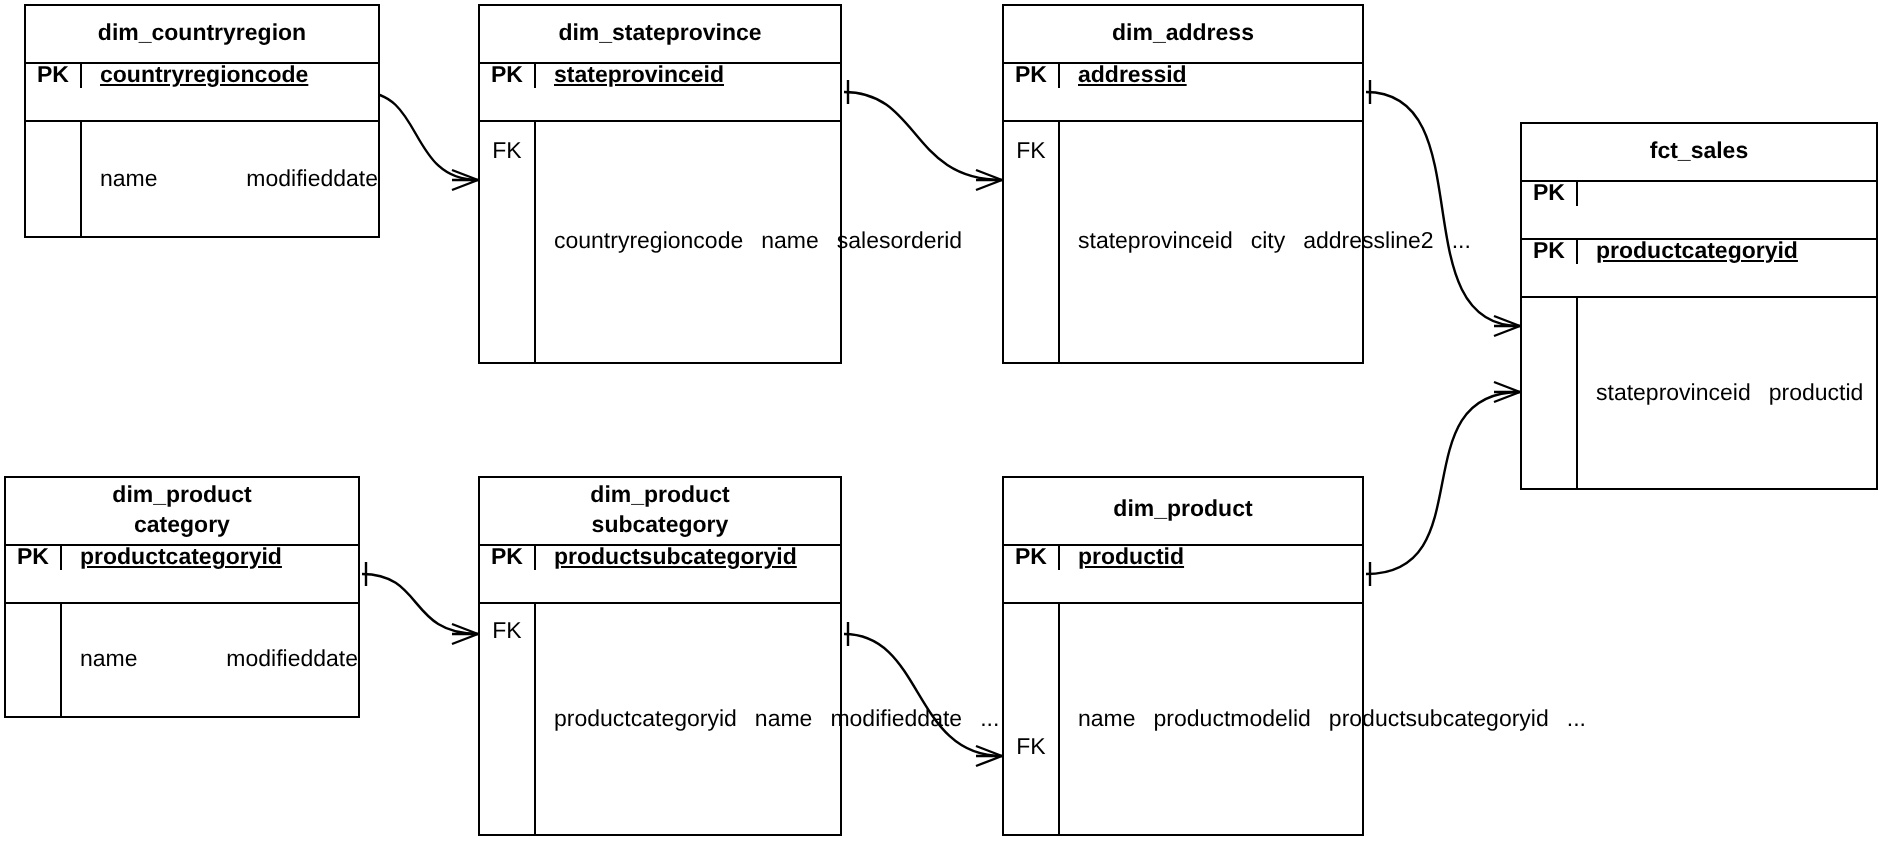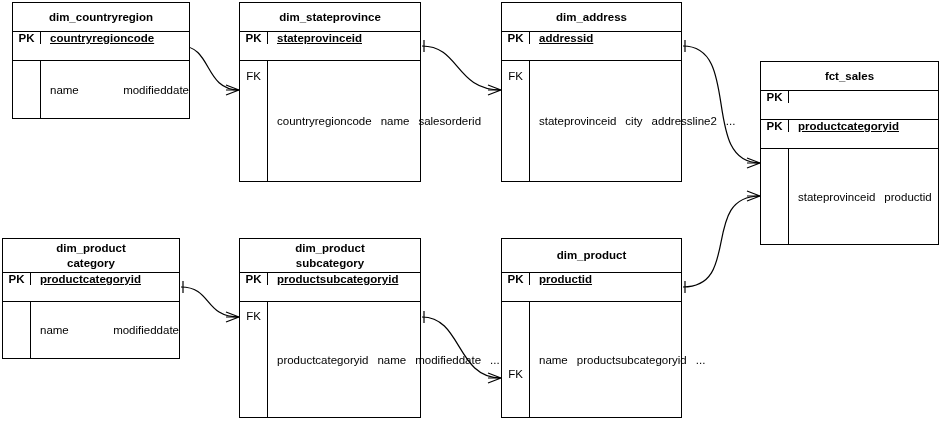--- a/index.html
+++ b/index.html
@@ -278,18 +278,19 @@
       </div>
       <div class="attrgroup">
         <div class="keycol">
           <div class="keyslot" style="flex: 1 1 25%;"></div>
           <div class="keyslot" style="flex: 1 1 25%;"></div>
           <div class="keyslot" style="flex: 1 1 25%;">FK</div>
           <div class="keyslot" style="flex: 1 1 25%;"></div>
         </div>
         <div class="namecol">
           <div class="nameslot" style="flex: 1 1 25%;">name</div>
+          <div class="nameslot" style="flex: 1 1 25%;">productmodelid</div>
           <div class="nameslot" style="flex: 1 1 25%;">productsubcategoryid</div>
           <div class="nameslot" style="flex: 1 1 25%;">...</div>
         </div>
       </div>
     </div>
   </div>
 
 </body></html>

